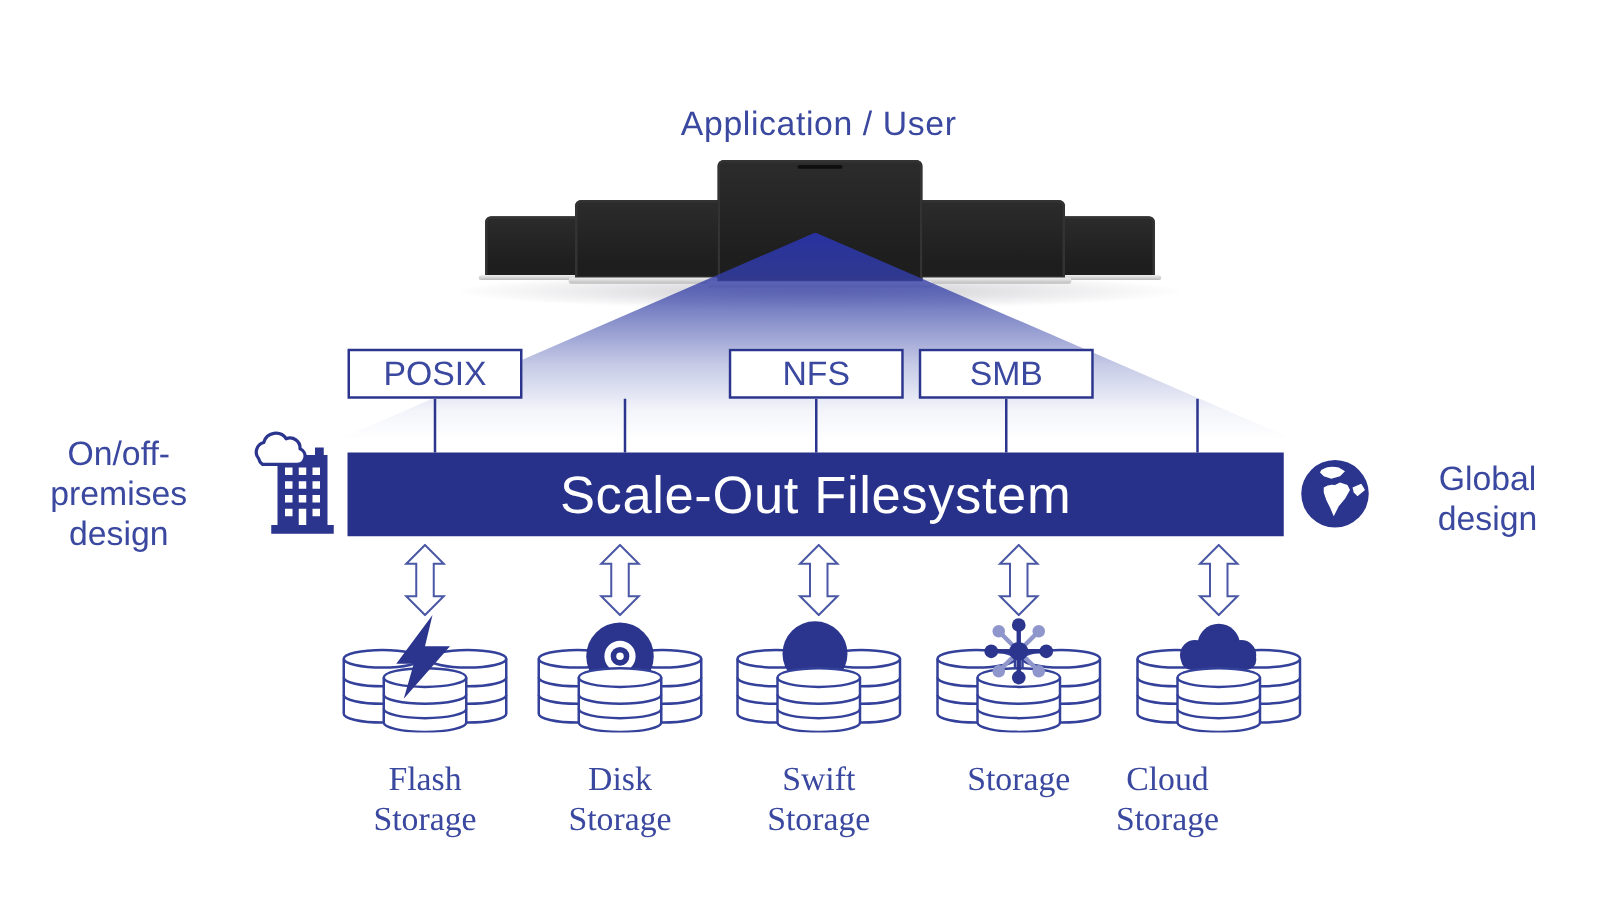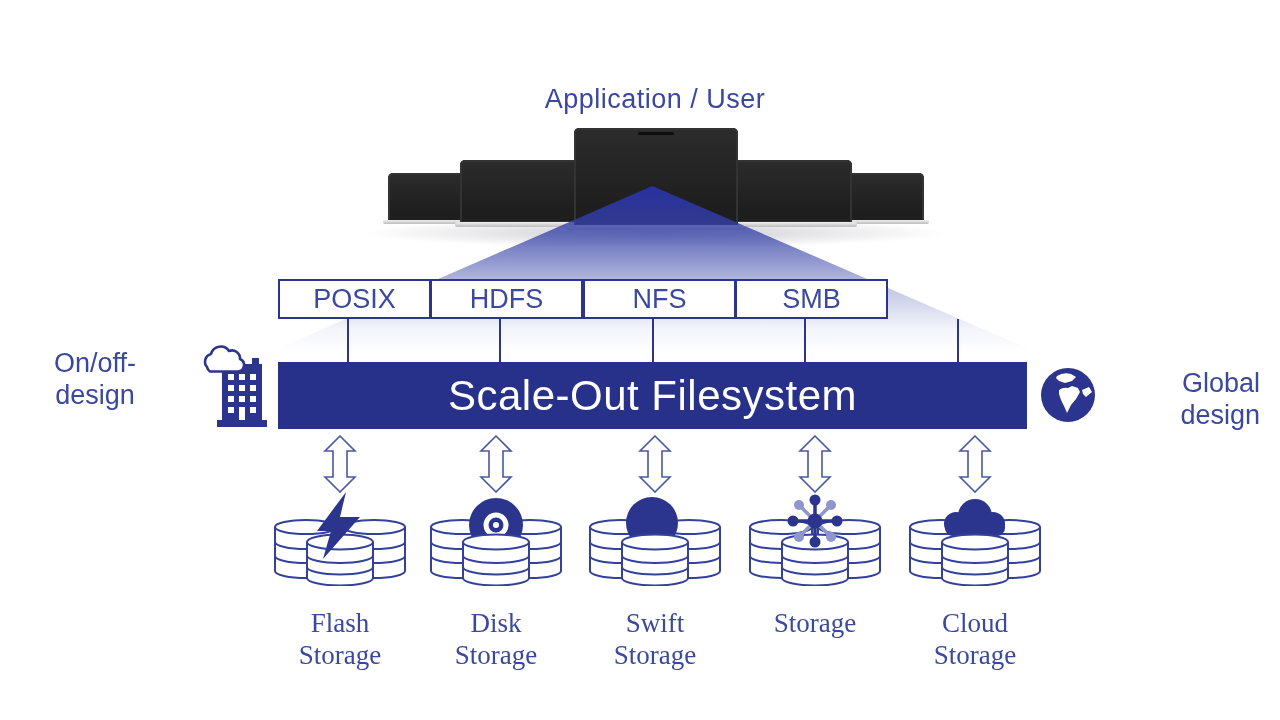--- a/index.html
+++ b/index.html
@@ -26,34 +26,34 @@
   .beam{left:270px;top:150px;width:766px;height:166px;z-index:4;
     clip-path:polygon(49.9% 0,100% 100%,0 100%);
     background:linear-gradient(180deg,
       rgba(40,50,164,0.97) 0%,
       rgba(62,74,170,0.72) 35%,
       rgba(120,131,196,0.42) 64%,
       rgba(190,197,230,0.18) 86%,
       rgba(255,255,255,0) 100%);}
 
   
-  .proto-box{top:243px;width:153px;height:40px;background:#fff;border:2px solid #2B358D;
+  .proto-box{top:243px;width:140px;height:40px;background:#fff;border:2px solid #2B358D;
              box-sizing:border-box;display:flex;align-items:center;justify-content:center;
              font-size:27px;color:#3A489F;z-index:6;}
   .connector{top:283px;width:2px;height:43px;background:#2B358D;z-index:5;}
 
   
   .fs-bar{left:278px;top:326px;width:749px;height:67px;background:#283189;z-index:6;
           display:flex;align-items:center;justify-content:center;
           color:#ffffff;font-size:42px;letter-spacing:.5px;}
 
   
   .left-text{left:20px;top:311px;width:150px;text-align:center;
              font-size:27px;line-height:32px;color:#3A489F;z-index:6;}
-  .right-text{left:1120px;top:331px;width:140px;text-align:right;
+  .right-text{left:1120px;top:331px;width:140px;text-align:center;
              font-size:27px;line-height:32px;color:#3A489F;z-index:6;}
   .building-svg{left:192px;top:308px;z-index:6;}
   .globe-svg{left:1039px;top:330px;z-index:6;}
 
   
   .updown-arrow{top:399px;z-index:6;}
 
   
   .cluster{top:455px;z-index:6;}
   .tier-label{top:571px;width:160px;text-align:center;font-size:27px;line-height:32px;
@@ -150,21 +150,20 @@
   <div class="abs lap-base z2" style="left:697px;top:186px;width:160px;height:5px"></div>
 
   <div class="abs lap-screen z3" style="left:574px;top:92px;width:164px;height:98px">
     <div class="abs notch" style="left:64px;top:4px;width:36px;height:3px"></div>
   </div>
   <div class="abs lap-base z3" style="left:566px;top:189px;width:180px;height:5px"></div>
 
   <div class="abs beam"></div>
 
   <div class="abs proto-box" style="left:278px">POSIX</div>
-  <div class="abs proto-box" style="left:430px">HDFS</div>
   <div class="abs proto-box" style="left:735px">SMB</div>
   <div class="abs proto-box" style="left:583px">NFS</div>
 
   <div class="abs connector" style="left:347px"></div>
   <div class="abs connector" style="left:499px"></div>
   <div class="abs connector" style="left:652px"></div>
   <div class="abs connector" style="left:804px"></div>
   <div class="abs connector" style="left:957px"></div>
 
   <div class="abs fs-bar">Scale-Out Filesystem</div>
@@ -184,20 +183,21 @@
         <rect x="47" y="52" width="6" height="6"></rect>
         <rect x="58" y="52" width="6" height="6"></rect>
       <rect x="36" y="63" width="6" height="6"></rect>
         <rect x="47" y="63" width="6" height="13"></rect>
         <rect x="58" y="63" width="6" height="6"></rect>
     </g>
     <path d="M15 23 a8 8 0 0 1 4 -13 a10 10 0 0 1 18 -3 a8 8 0 0 1 11 8 a6.5 6.5 0 0 1 -2 12.5 L18 27.5 a7 7 0 0 1 -3 -4.5 Z" fill="#fff" stroke="#2B358D" stroke-width="2.6" stroke-linejoin="round"></path>
   </svg>
   <div class="abs left-text">
     <div>On/off-</div>
+    <div>premises</div>
     <div>design</div>
   </div>
 
   <svg class="abs globe-svg" width="58" height="58" viewBox="0 0 58 58">
     <circle cx="29" cy="29" r="27" fill="#2B358D"></circle>
     <path d="M18 10 q6 -4 14 -2 l5 3 -4 4 -7 2 -6 -2 -3 -3 z" fill="#fff"></path>
     <path d="M20 24 q4 -3 9 -2 l4 -2 6 2 2 4 -4 7 -5 6 -4 8 -3 -7 -3 -6 -2 -6 z" fill="#fff"></path>
     <path d="M43 24 l7 -3 3 5 -6 5 -3 -3 z" fill="#fff"></path>
   </svg>
   <div class="abs right-text">
@@ -255,18 +255,18 @@
     <div>Disk</div>
     <div>Storage</div>
   </div>
   <div class="abs tier-label" style="left:575px">
     <div>Swift</div>
     <div>Storage</div>
   </div>
   <div class="abs tier-label" style="left:735px">
     <div>Storage</div>
   </div>
-  <div class="abs tier-label" style="left:895px">
+  <div class="abs tier-label" style="left:854px">
     <div>Cloud</div>
     <div>Storage</div>
   </div>
 
 </div>
 
 </body></html>

